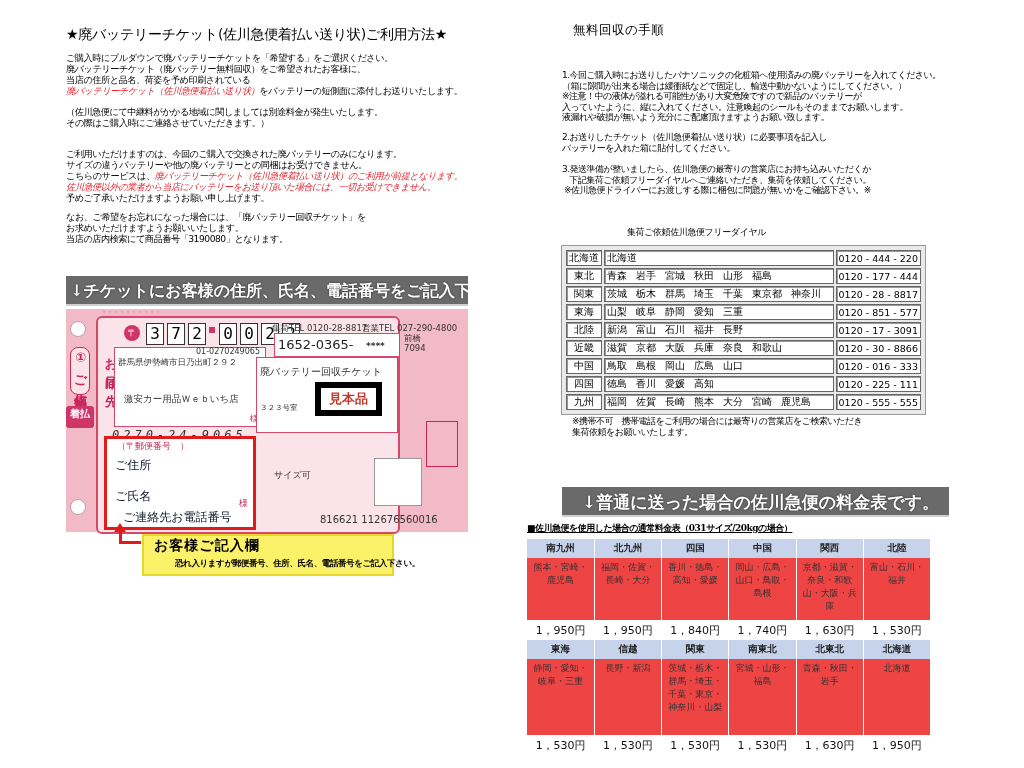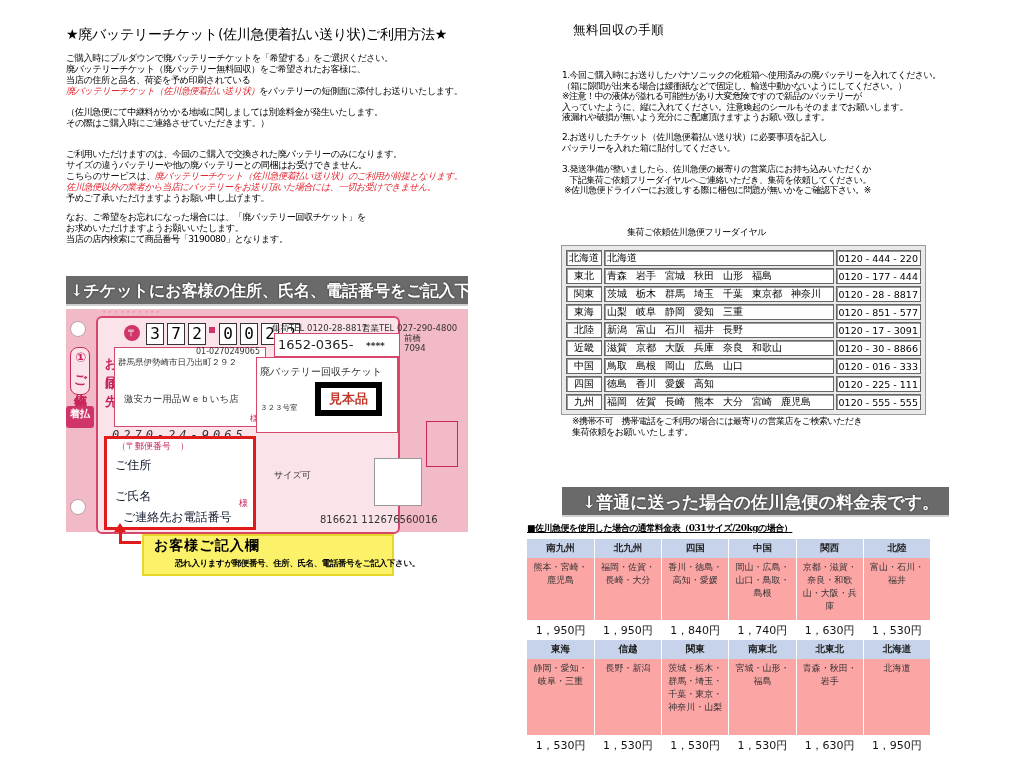--- a/index.html
+++ b/index.html
@@ -48,21 +48,21 @@
   .dial td.reg { width:32px; text-align:center; }
   .dial td.pref { width:270px; }
   .dial td.pref span { margin-right:9px; }
   .dial td.tel { width:80px; font-size:9.5px; }
 
   .r-note { left:572px; top:416px; font-size:9px; line-height:11px; white-space:nowrap; letter-spacing:-0.5px; }
   .fee-caption { left:527px; top:522px; font-size:9px; font-weight:bold; text-decoration:underline; white-space:nowrap; font-family:"DejaVu Serif", serif; letter-spacing:-0.5px; }
 
   .fee { position:absolute; left:527px; width:404px; border-collapse:collapse; table-layout:fixed; }
   .fee th { background:#c6d3ea; font-size:9.5px; font-weight:bold; height:17px; border-right:1px solid #fff; font-family:"DejaVu Serif", serif; color:#222; }
-  .fee td.areas { background:#fca5a5; font-size:9px; line-height:13px; text-align:center; vertical-align:top; border-right:1px solid #fff; padding:3px 2px; color:#333; }
+  .fee td.areas { background:#ef4444; font-size:9px; line-height:13px; text-align:center; vertical-align:top; border-right:1px solid #fff; padding:3px 2px; color:#333; }
   .fee td.price { background:#fff; font-size:11px; text-align:center; height:18px; color:#111; }
   .fee1 { top:539px; }
   .fee2 { top:640px; }
   .fee1 td.areas { height:56px; }
   .fee2 td.areas { height:70px; }
 </style>
 </head>
 <body>
 
 <div class="abs t-title">★廃バッテリーチケット(佐川急便着払い送り状)ご利用方法★</div>

